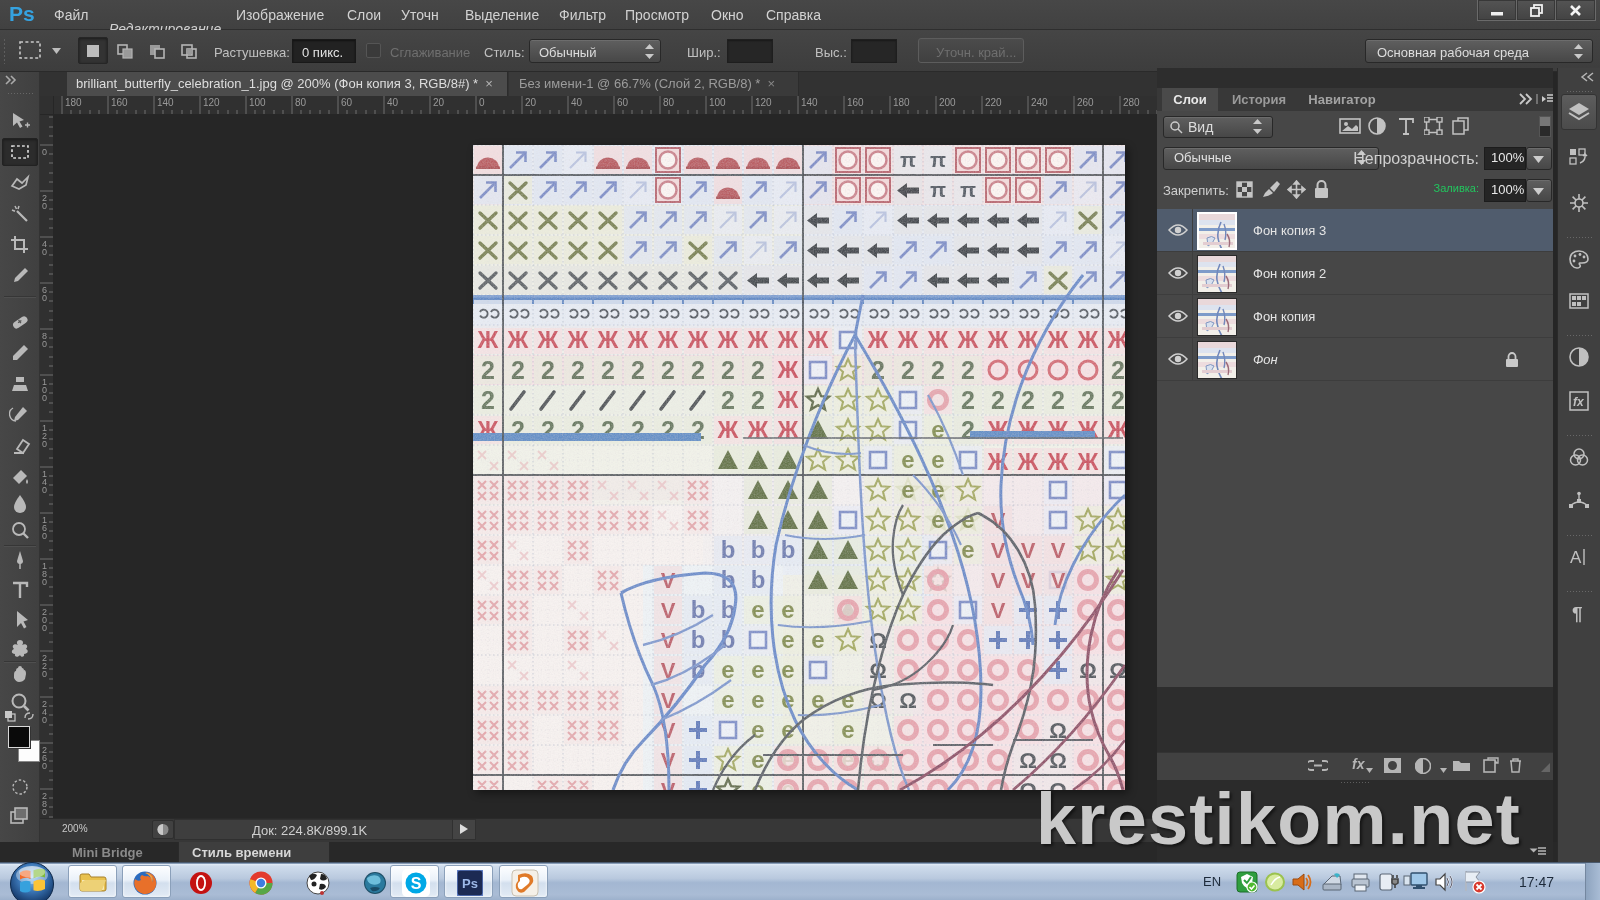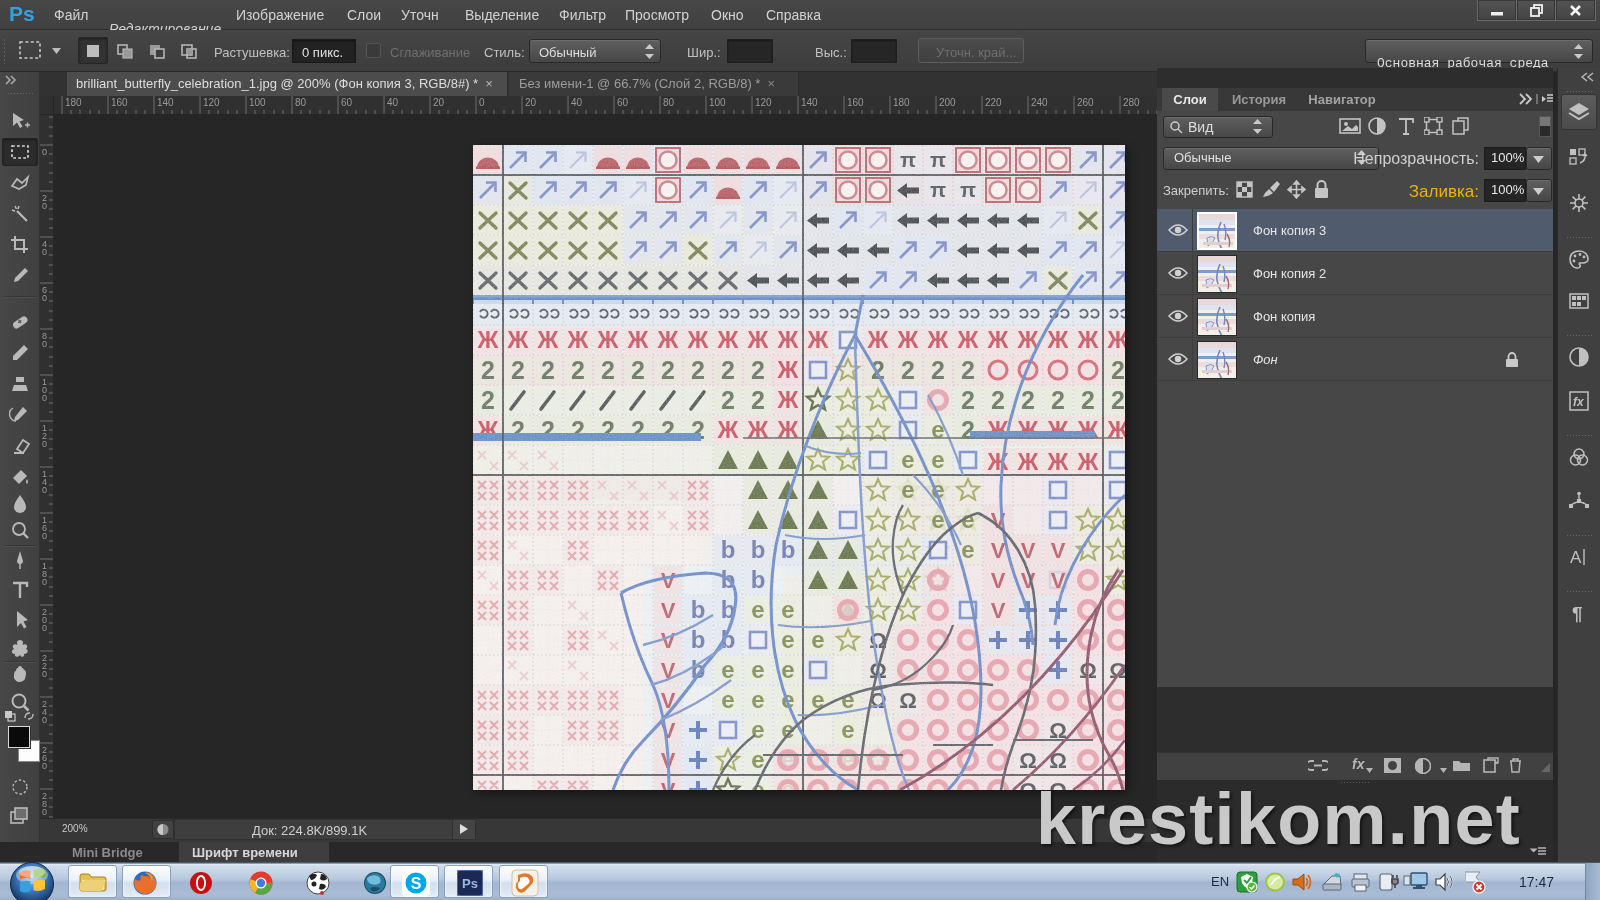--- a/index.html
+++ b/index.html
@@ -102,21 +102,21 @@
     <path d="M4.5 0 L9 5 H0 Z" fill="#c9c9c9"></path>
     <path d="M4.5 15 L0 10 H9 Z" fill="#c9c9c9"></path>
   </svg>
 <div class="t olab" style="left:687px;top:45px;">Шир.:</div>
 <div class="ab darkin" style="left:727px;top:39px;width:46px;height:24px;opacity:.85"></div>
 <div class="t olab" style="left:815px;top:45px;">Выс.:</div>
 <div class="ab darkin" style="left:851px;top:39px;width:46px;height:24px;opacity:.85"></div>
 <div class="ab grybtn" style="left:918px;top:38px;width:106px;height:25px;"></div>
 <div class="t olab2" style="left:936px;top:45px;">Уточн. край...</div>
 <div class="ab dd" style="left:1365px;top:39px;width:228px;height:24px;"></div>
-<div class="t ddtxt" style="left:1377px;top:56px;font-family:Liberation Mono, monospace;">Основная рабочая среда</div>
+<div class="t ddtxt" style="left:1377px;top:45px;">Основная рабочая среда</div>
 <svg class="ab" style="left:1574px;top:44px;" width="9" height="15" viewBox="0 0 9 15">
     <path d="M4.5 0 L9 5 H0 Z" fill="#c9c9c9"></path>
     <path d="M4.5 15 L0 10 H9 Z" fill="#c9c9c9"></path>
   </svg>
 <div class="ab toolbar"></div>
 <svg class="ab" style="left:4px;top:75px;" width="14" height="10" viewBox="0 0 14 10">
     <path d="M2 1 L6 5 L2 9 M7 1 L11 5 L7 9" stroke="#aaa" stroke-width="1.6" fill="none"></path>
   </svg>
 <div class="ab" style="left:7px;top:92px;width:26px;height:4px;background-image:radial-gradient(circle,#676767 35%,transparent 42%);background-size:3px 3px"></div>
 <div class="toolsel" style="top:138px"></div>
@@ -1330,21 +1330,21 @@
   </svg>
 <div class="ab" style="left:174px;top:819px;width:290px;height:21px;background:#3e3e3e;border:1px solid #303030"></div>
 <div class="t " style="left:252px;top:823px;color:#cfcfcf;font-size:13px">Док: 224.8K/899.1K</div>
 <div class="ab" style="left:452px;top:819px;width:24px;height:21px;background:#444;border:1px solid #303030"></div>
 <svg class="ab" style="left:459px;top:823px;" width="10" height="12" viewBox="0 0 10 12">
     <path d="M1 1 L9 6 L1 11 Z" fill="#ddd"></path>
   </svg>
 <div class="ab botbar"></div>
 <div class="t " style="left:72px;top:845px;color:#8a8a8a;font-size:13px;font-weight:bold">Mini Bridge</div>
 <div class="ab" style="left:178px;top:842px;width:152px;height:21px;background:#3e3e3e;border-left:1px solid #2a2a2a;border-right:1px solid #2a2a2a"></div>
-<div class="t " style="left:192px;top:845px;color:#d8d8d8;font-size:13px;font-weight:bold">Шрифт времени</div>
+<div class="t " style="left:192px;top:845px;color:#d8d8d8;font-size:13px;font-weight:bold">Стиль времени</div>
 <div class="ab rpanel"></div>
 <svg class="ab" style="left:1573px;top:72px;" width="18" height="10" viewBox="0 0 18 10">
     <path d="M8 1 L3 5 L8 9 M14 1 L9 5 L14 9" stroke="#b5b5b5" stroke-width="1.5" fill="none"></path>
   </svg>
 <div class="ab" style="left:1157px;top:68px;width:396px;height:20px;background:#2d2d2d"></div>
 <div class="ab ptabs" style="left:1157px;top:88px"></div>
 <div class="ab ptab" style="left:1162px;top:88px;width:56px;background:#4a4a4a;color:#e8e8e8">Слои</div>
 <div class="ab ptab" style="left:1225px;top:88px;width:68px;color:#9a9a9a">История</div>
 <div class="ab ptab" style="left:1300px;top:88px;width:84px;color:#a3a3a3">Навигатор</div>
 <svg class="ab" style="left:1519px;top:93px;" width="22" height="12" viewBox="0 0 22 12">
@@ -1417,21 +1417,21 @@
     <path d="M2 17 Q4 12 8 9 L12 13 Q9 16 2 17 Z" fill="#c5c5c5"></path>
     <path d="M9 8 L16 1 L19 4 L13 12 Z" fill="#c5c5c5"></path>
   </svg>
 <svg class="ab" style="left:1287px;top:180px;" width="19" height="19" viewBox="0 0 19 19">
     <path d="M9.5 1 L12 4 H7 Z M9.5 18 L7 15 H12 Z M1 9.5 L4 7 V12 Z M18 9.5 L15 12 V7 Z M9.5 4 V15 M4 9.5 H15" stroke="#c5c5c5" stroke-width="1.6" fill="#c5c5c5"></path>
   </svg>
 <svg class="ab" style="left:1314px;top:179px;" width="15" height="20" viewBox="0 0 15 20">
     <rect x="1" y="9" width="13" height="10" rx="1" fill="#c5c5c5"></rect>
     <path d="M3.5 9 V6 a4 4 0 0 1 8 0 V9" fill="none" stroke="#c5c5c5" stroke-width="2"></path>
   </svg>
-<div class="t" style="right:121px;top:182px;color:#eab308;font-size:17px">Заливка:</div>
+<div class="t" style="right:121px;top:182px;color:#22c55e;font-size:11px">Заливка:</div>
 <div class="ab" style="left:1484px;top:179px;width:42px;height:23px;background:#252525;border:1px solid #1c1c1c"></div>
 <div class="t " style="left:1491px;top:182px;color:#e8e8e8;font-size:13px">100%</div>
 <div class="ab dd" style="left:1526px;top:179px;width:26px;height:23px;"></div>
 <svg class="ab" style="left:1533px;top:188px;" width="11" height="7" viewBox="0 0 11 7">
     <path d="M0 0 H11 L5.5 7 Z" fill="#ccc"></path>
   </svg>
 <div class="lrow lrowsel" style="top:209px;left:1157px"></div>
 <div class="ab" style="left:1168px;top:223px"><svg width="20" height="14" viewBox="0 0 20 14">
       <path d="M1 7 Q10 -3 19 7 Q10 17 1 7 Z" fill="none" stroke="#d0d0d0" stroke-width="1.5"></path>
       <circle cx="10" cy="7" r="3.2" fill="#d0d0d0"></circle>
@@ -1689,21 +1689,21 @@
   </svg>
 <svg class="ab" style="left:457px;top:870px;" width="26" height="26" viewBox="0 0 26 26">
     <rect x="0" y="0" width="26" height="26" rx="3" fill="#1c2a53" stroke="#5a78c0" stroke-width="1.5"></rect>
     <text x="13" y="18" text-anchor="middle" font-size="13" font-weight="bold" fill="#9db8e8" font-family="Liberation Sans">Ps</text>
   </svg>
 <svg class="ab" style="left:511px;top:869px;" width="28" height="28" viewBox="0 0 28 28">
     <rect x="1" y="1" width="26" height="26" rx="4" fill="#f5f0e8" stroke="#c9c0b0" stroke-width="1"></rect>
     <path d="M7 6 Q16 2 21 7 Q24 12 20 16 L13 23 Q8 25 6 21 Q3 16 7 12 Z" fill="#e07a28"></path>
     <path d="M9 9 Q15 6 18 10 Q20 13 16 16 L11 20 Q8 21 7 18 Q6 14 9 12 Z" fill="#fff"></path>
   </svg>
-<div class="t trtxt" style="left:1203px;top:874px;margin-left:8px;">EN</div>
+<div class="t trtxt" style="left:1203px;top:874px;">EN</div>
 <svg class="ab" style="left:1236px;top:870px;" width="22" height="24" viewBox="0 0 22 24">
     <rect x="1" y="2" width="20" height="20" rx="3" fill="#2f9e3f" stroke="#1c6e28" stroke-width="1"></rect>
     <path d="M5 7 L11 4 L17 7 L16 13 Q14 17 11 18 Q8 17 6 13 Z" fill="#fff"></path>
     <path d="M8 10 L11 13 L15 7" stroke="#2f9e3f" stroke-width="2" fill="none"></path>
     <circle cx="16" cy="17" r="5" fill="#4fba30" stroke="#fff" stroke-width="1.2"></circle>
     <path d="M13.5 17 L15.5 19 L18.5 15.5" stroke="#fff" stroke-width="1.6" fill="none"></path>
   </svg>
 <svg class="ab" style="left:1265px;top:872px;" width="20" height="20" viewBox="0 0 20 20">
     <ellipse cx="10" cy="10" rx="9" ry="8.5" fill="#d8eba0" stroke="#9bc24e" stroke-width="2"></ellipse>
     <path d="M6 13 Q10 6 15 5" stroke="#fff" stroke-width="1.5" fill="none"></path>

